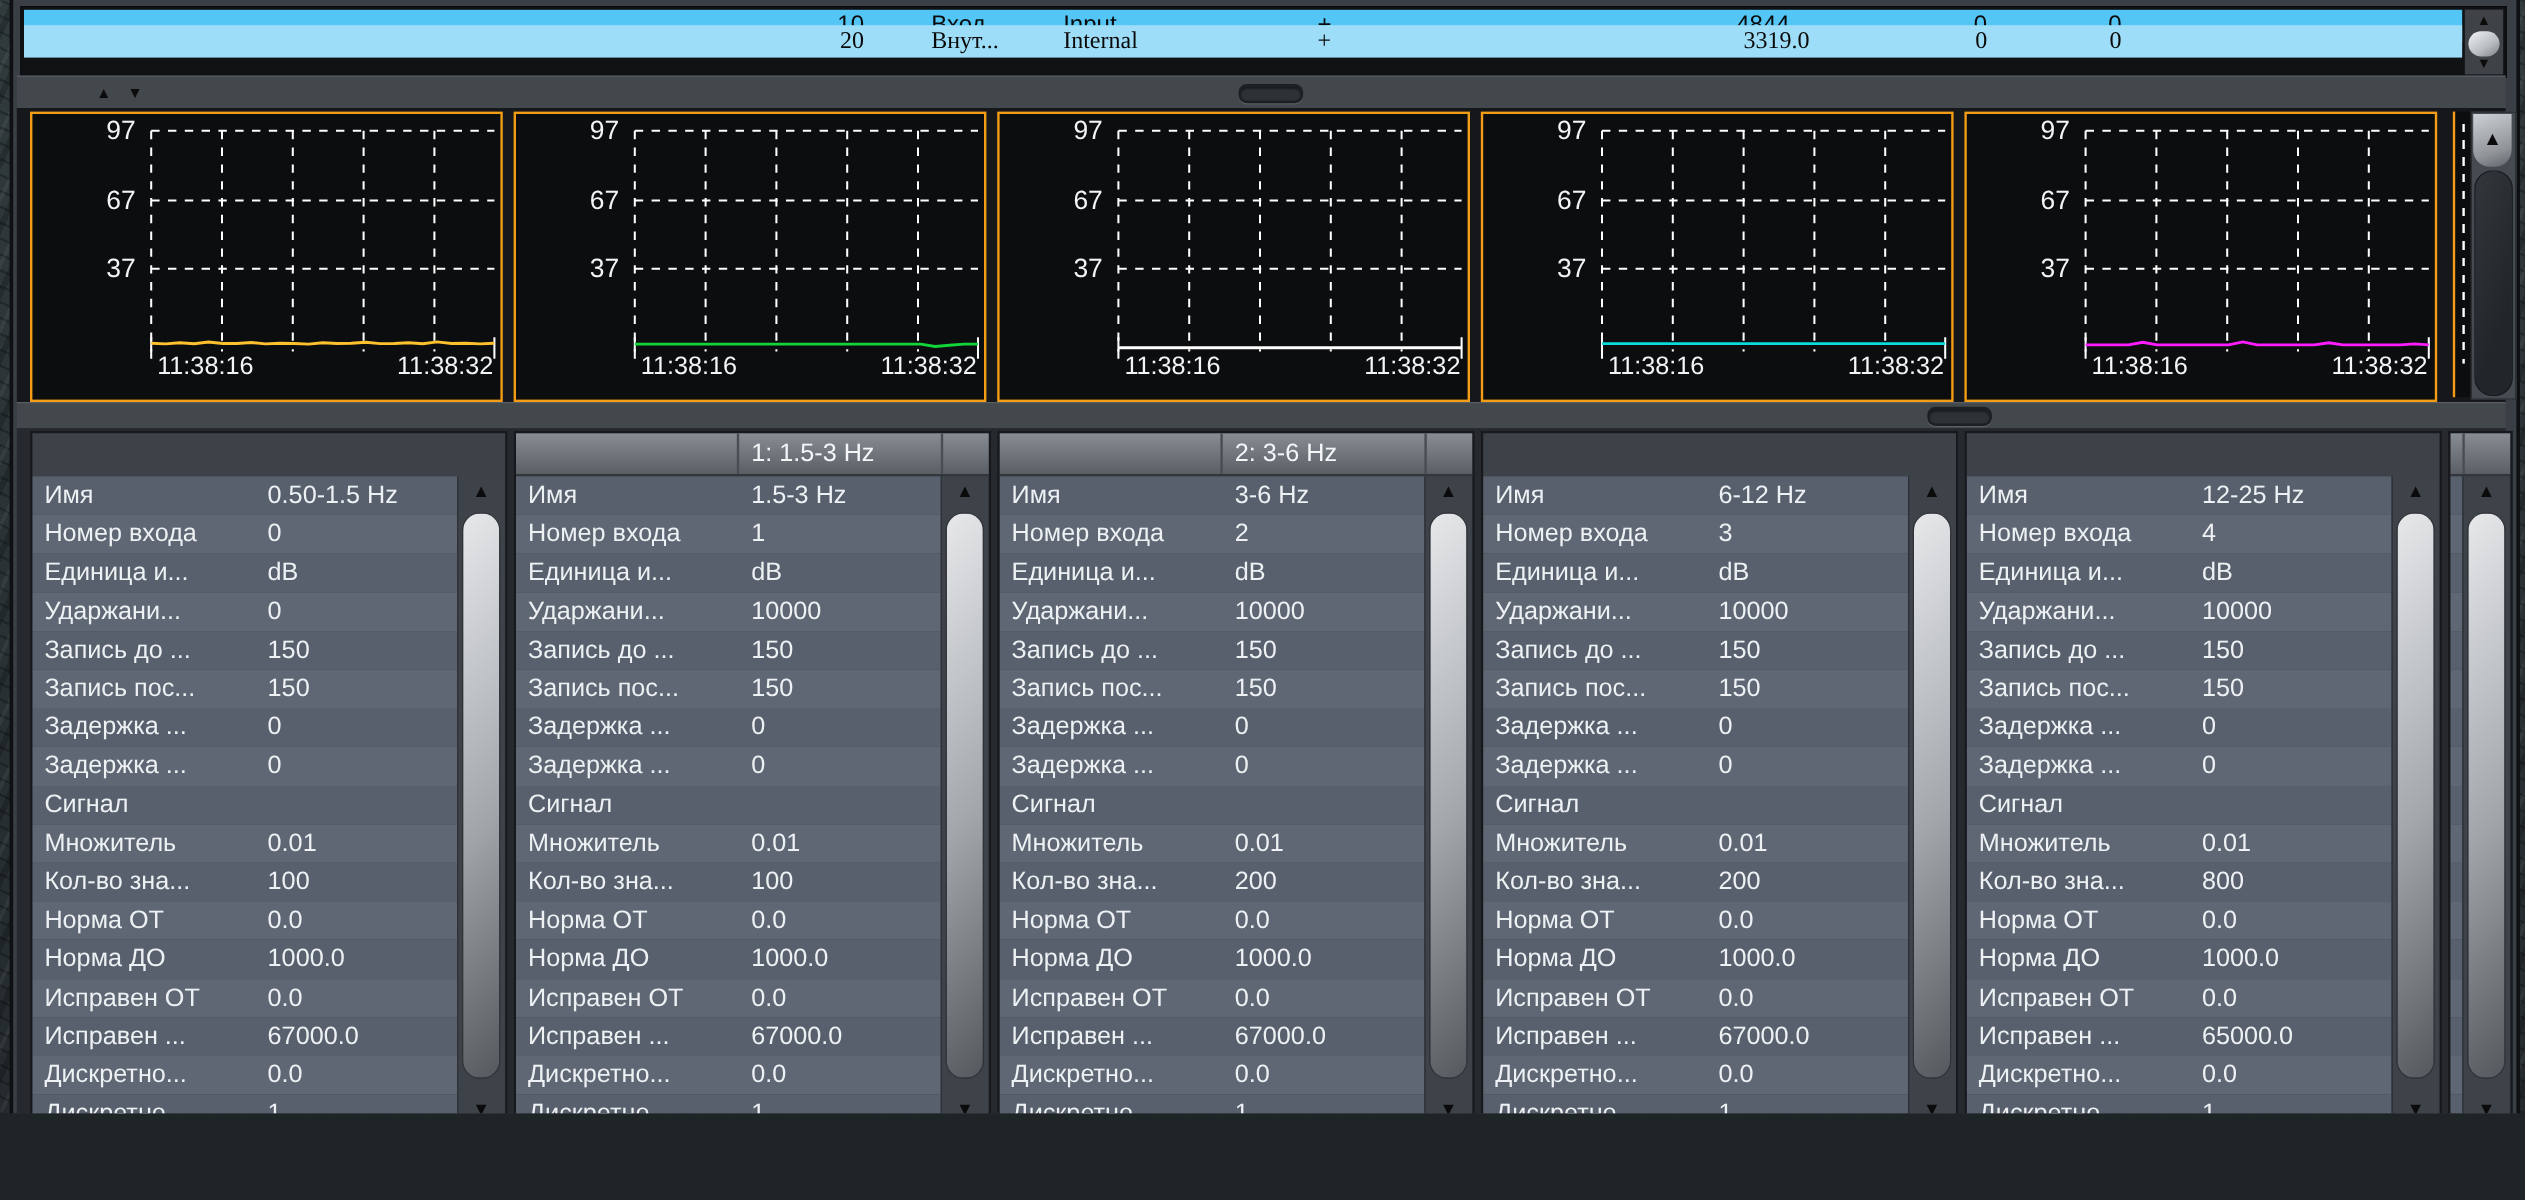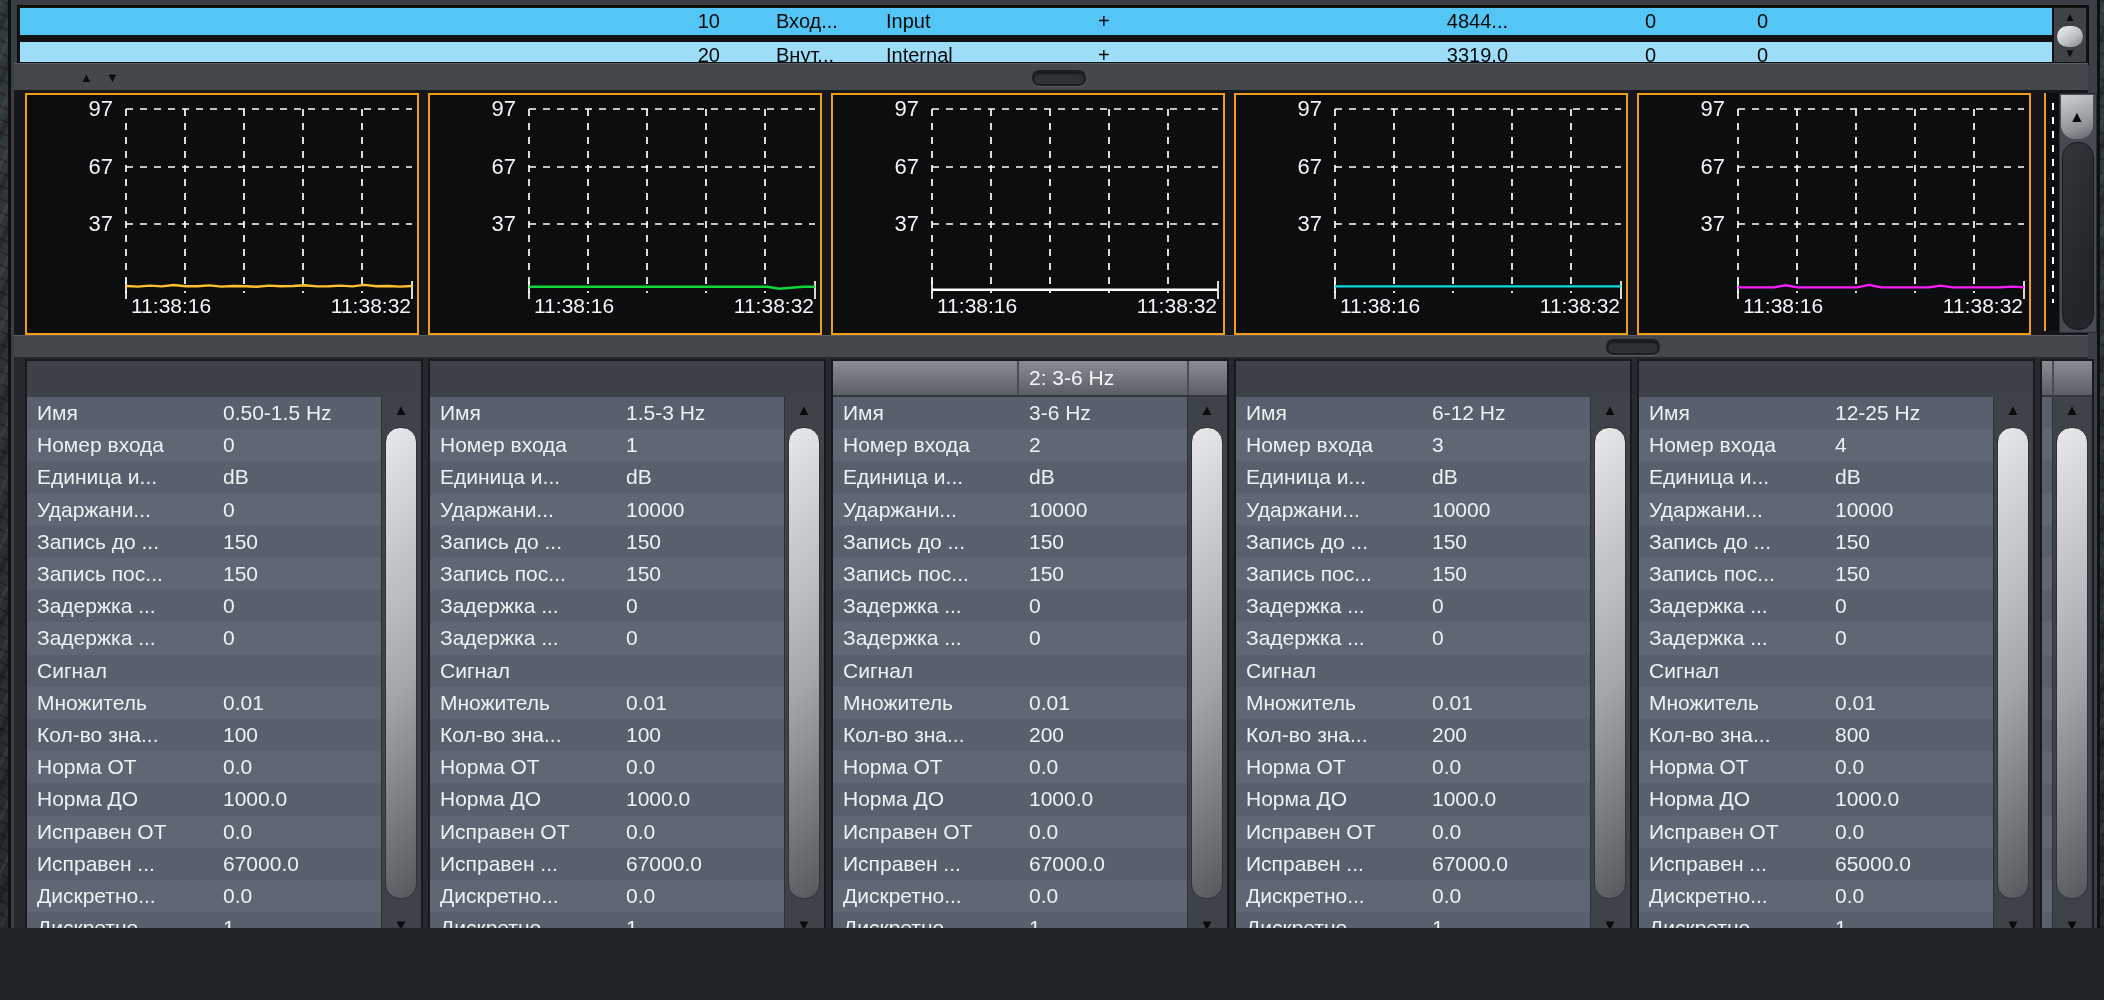--- a/index.html
+++ b/index.html
@@ -76,21 +76,21 @@
       <div id="tableRows">
           <div class="trow" style="top: 0px; background: rgb(84, 198, 245);">
             <span class="tcell t-right" style="left: 612px; width: 88px;">10</span>
             <span class="tcell " style="left: 756px;">Вход...</span>
             <span class="tcell " style="left: 866px;">Input</span>
             <span class="tcell " style="left: 1078px; width: 24px;">+</span>
             <span class="tcell t-right" style="left: 1298px; width: 190px;">4844...</span>
             <span class="tcell t-right" style="left: 1556px; width: 80px;">0</span>
             <span class="tcell t-right" style="left: 1668px; width: 80px;">0</span>
           </div>
-          <div class="trow" style="top: 34px; background: rgb(158, 221, 248);">
+          <div class="trow" style="top: 13px; background: rgb(158, 221, 248); font-family: Liberation Serif, serif;">
             <span class="tcell t-right" style="left: 612px; width: 88px;">20</span>
             <span class="tcell " style="left: 756px;">Внут...</span>
             <span class="tcell " style="left: 866px;">Internal</span>
             <span class="tcell " style="left: 1078px; width: 24px;">+</span>
             <span class="tcell t-right" style="left: 1298px; width: 190px;">3319.0</span>
             <span class="tcell t-right" style="left: 1556px; width: 80px;">0</span>
             <span class="tcell t-right" style="left: 1668px; width: 80px;">0</span>
           </div>
         </div>
       <div id="tableScroll">
@@ -297,20 +297,25 @@
           <span class="plabel">Дискретно...</span>
           <span class="pvalue">1</span>
         </div>
         <div class="psb" style="left: 354px; height: 542px;">
           <span class="psbUp">▲</span>
           <div class="psbThumb" style="height: 470px;"></div>
           <span class="psbDown">▼</span>
         </div>
       </div>
       <div class="propPanel" style="left: 417px; width: 394px;">
+        <div class="phead">
+          <div class="pheadDivL"></div>
+          <div class="pheadDivR" style="left: 354px;"></div>
+          <span class="pheadTitle">1: 1.5-3 Hz</span>
+        </div>
         <div class="prow" style="top: 36px; height: 32.2px; width: 354px; background: rgb(87, 96, 108);">
           <span class="plabel">Имя</span>
           <span class="pvalue">1.5-3 Hz</span>
         </div>
         <div class="prow" style="top: 68.2px; height: 32.2px; width: 354px; background: rgb(94, 103, 115);">
           <span class="plabel">Номер входа</span>
           <span class="pvalue">1</span>
         </div>
         <div class="prow" style="top: 100.4px; height: 32.2px; width: 354px; background: rgb(87, 96, 108);">
           <span class="plabel">Единица и...</span>

